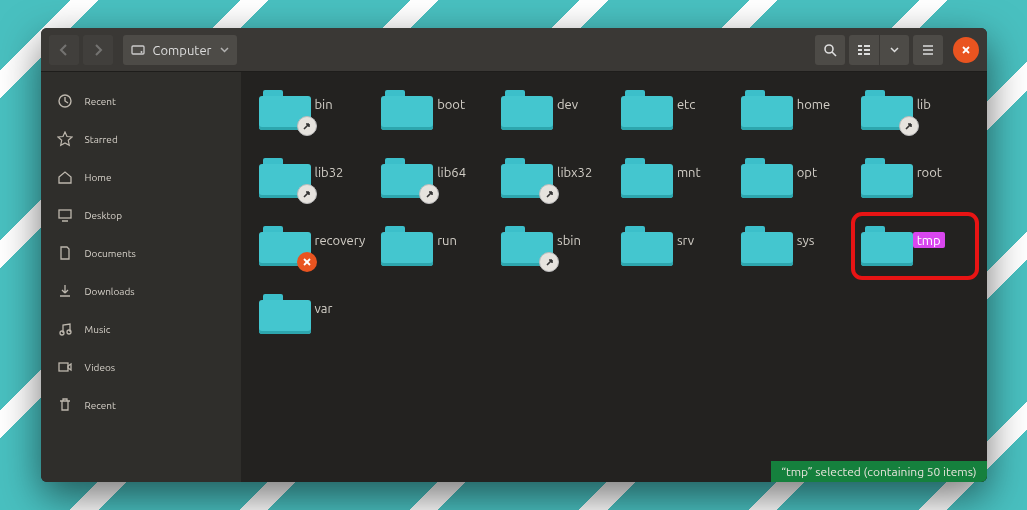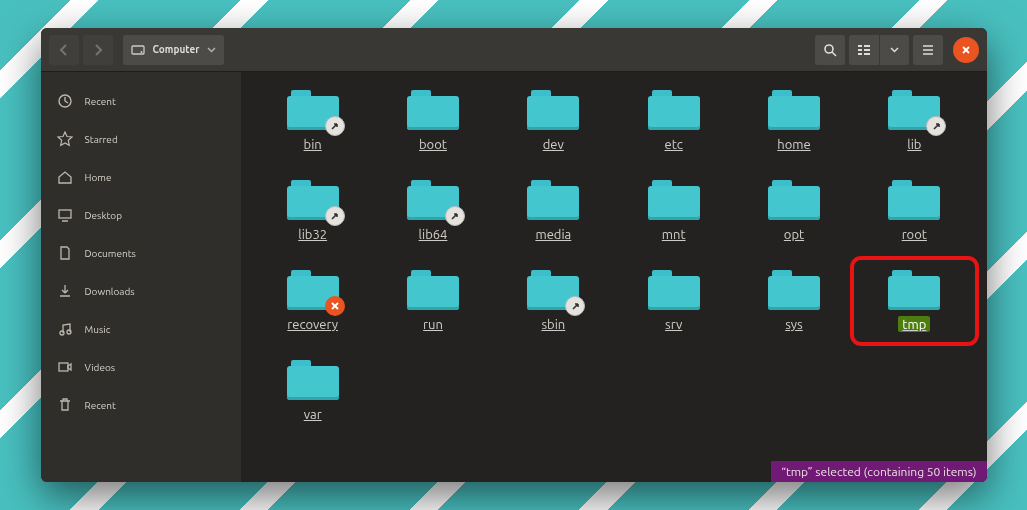--- a/index.html
+++ b/index.html
@@ -15,22 +15,22 @@
     overflow: hidden; position: relative;
   }
   
   .tb { height: 44px; background: #3a3835; display: flex; align-items: center;
         padding: 0 8px; border-bottom: 1px solid #1e1d1b; }
   .navbtn { width: 30px; height: 30px; background: #4d4b47; border-radius: 3px;
             display:flex; align-items:center; justify-content:center; margin-right:4px;
             color:#ddd; cursor:pointer; }
   .navbtn.dis { opacity:.4; }
   .locbtn { display:flex; align-items:center; background:#4d4b47; border-radius:3px;
-            height:30px; padding:0 8px; margin-left:6px; color:#ddd; font-size:10px;
-            cursor:pointer; gap:8px;font-weight:bold; }
+            height:30px; padding:0 8px; margin-left:6px; color:#ddd; font-size:13px;
+            cursor:pointer; gap:8px; }
   .locbtn .drop { opacity:.8; }
   .spacer { flex:1; }
   .rbtn { width:30px; height:30px; background:#4d4b47; border-radius:3px;
           display:flex; align-items:center; justify-content:center; color:#ddd;
           cursor:pointer; margin-left:4px; }
   .rbtn.group-l{border-top-right-radius:0;border-bottom-right-radius:0;margin-left:4px;}
   .rbtn.group-r{border-top-left-radius:0;border-bottom-left-radius:0;margin-left:0;border-left:1px solid #3a3835;}
   .closebtn{ width:26px;height:26px;border-radius:50%; background:#e95420;
              display:flex;align-items:center;justify-content:center;margin-left:10px;
              color:#fff;font-weight:bold;cursor:pointer;font-size:13px;}
@@ -38,39 +38,39 @@
   .body { flex:1; display:flex; min-height:0; }
   .sidebar{ width:200px; background:#2f2e2b; padding:10px 0; }
   .sb-item{ display:flex; align-items:center; height:38px; padding:0 16px;
             color:#d6d1c9; font-size:10px; cursor:pointer; gap:12px;}
   .sb-item .icon{ width:16px; height:16px; display:flex;align-items:center;
                   justify-content:center; color:#bdb7ad; flex-shrink:0;}
   
   .content{ flex:1; background:#232220; position:relative; padding:12px 16px 36px;
             overflow:auto; color:#ccc; }
   .grid{ display:grid; grid-template-columns: repeat(6,1fr); gap:16px 8px; }
-  .item{ display:flex; flex-direction:column; align-items:center; cursor:pointer;
-         padding:6px 2px; border-radius:3px; position:relative;text-decoration:underline;}
+  .item{ display:flex; align-items:flex-start; cursor:pointer;
+         padding:6px 2px; border-radius:3px; position:relative;}
   .item .lbl{ font-size:13px; color:#d3cfc7; margin-top:6px; padding:1px 4px;
               border-radius:2px;}
-  .item.sel .lbl{ background:#4d7c0f; color:#fff; }
+  .item.sel .lbl{ background:#d946ef; color:#fff; }
   .item.hl{ outline:4px solid #e81414; outline-offset:4px; }
   .folder{ width:52px; height:40px; position:relative; }
   .folder .tab{ position:absolute; top:0; left:4px; width:20px; height:8px;
                 background:#3cbfca; border-radius:2px 2px 0 0; }
   .folder .body{ position:absolute; top:6px; left:0; width:52px; height:34px;
                  background:#44c6cf; border-radius:3px;
                  box-shadow: inset 0 -3px 0 #2da6ae; display:block;}
   .badge{ position:absolute; right:-6px; bottom:-6px; width:20px; height:20px;
           border-radius:50%; display:flex; align-items:center; justify-content:center;
           font-size:12px; font-weight:bold;}
   .badge.link{ background:#e6e3de; color:#333; border:1px solid #bbb;}
   .badge.deny{ background:#e95420; color:#fff; }
   
-  .status{ position:absolute; right:0; bottom:0; background:#701a75; color:#e8e4dc;
+  .status{ position:absolute; right:0; bottom:0; background:#15803d; color:#e8e4dc;
            font-size:12px; padding:4px 10px;}
   svg { display:block; }
 </style>
 </head>
 <body>
 
 <div class="win">
 
   <div class="tb">
     <div class="navbtn dis">
@@ -299,22 +299,27 @@
                   <path d="M3 8 L8 3 M8 3 H5 M8 3 V6" stroke="#333" stroke-width="1.6" fill="none"></path>
                 </svg>
               </div>
             </div>
             <div class="lbl">lib64</div>
           </div>
           <div class="item">
             <div class="folder">
               <div class="tab"></div>
               <div class="body"></div>
-            </div>
-            <div class="lbl">media</div>
+              <div class="badge link">
+                <svg width="11" height="11" viewBox="0 0 11 11">
+                  <path d="M3 8 L8 3 M8 3 H5 M8 3 V6" stroke="#333" stroke-width="1.6" fill="none"></path>
+                </svg>
+              </div>
+            </div>
+            <div class="lbl">libx32</div>
           </div>
           <div class="item">
             <div class="folder">
               <div class="tab"></div>
               <div class="body"></div>
             </div>
             <div class="lbl">mnt</div>
           </div>
           <div class="item">
             <div class="folder">

